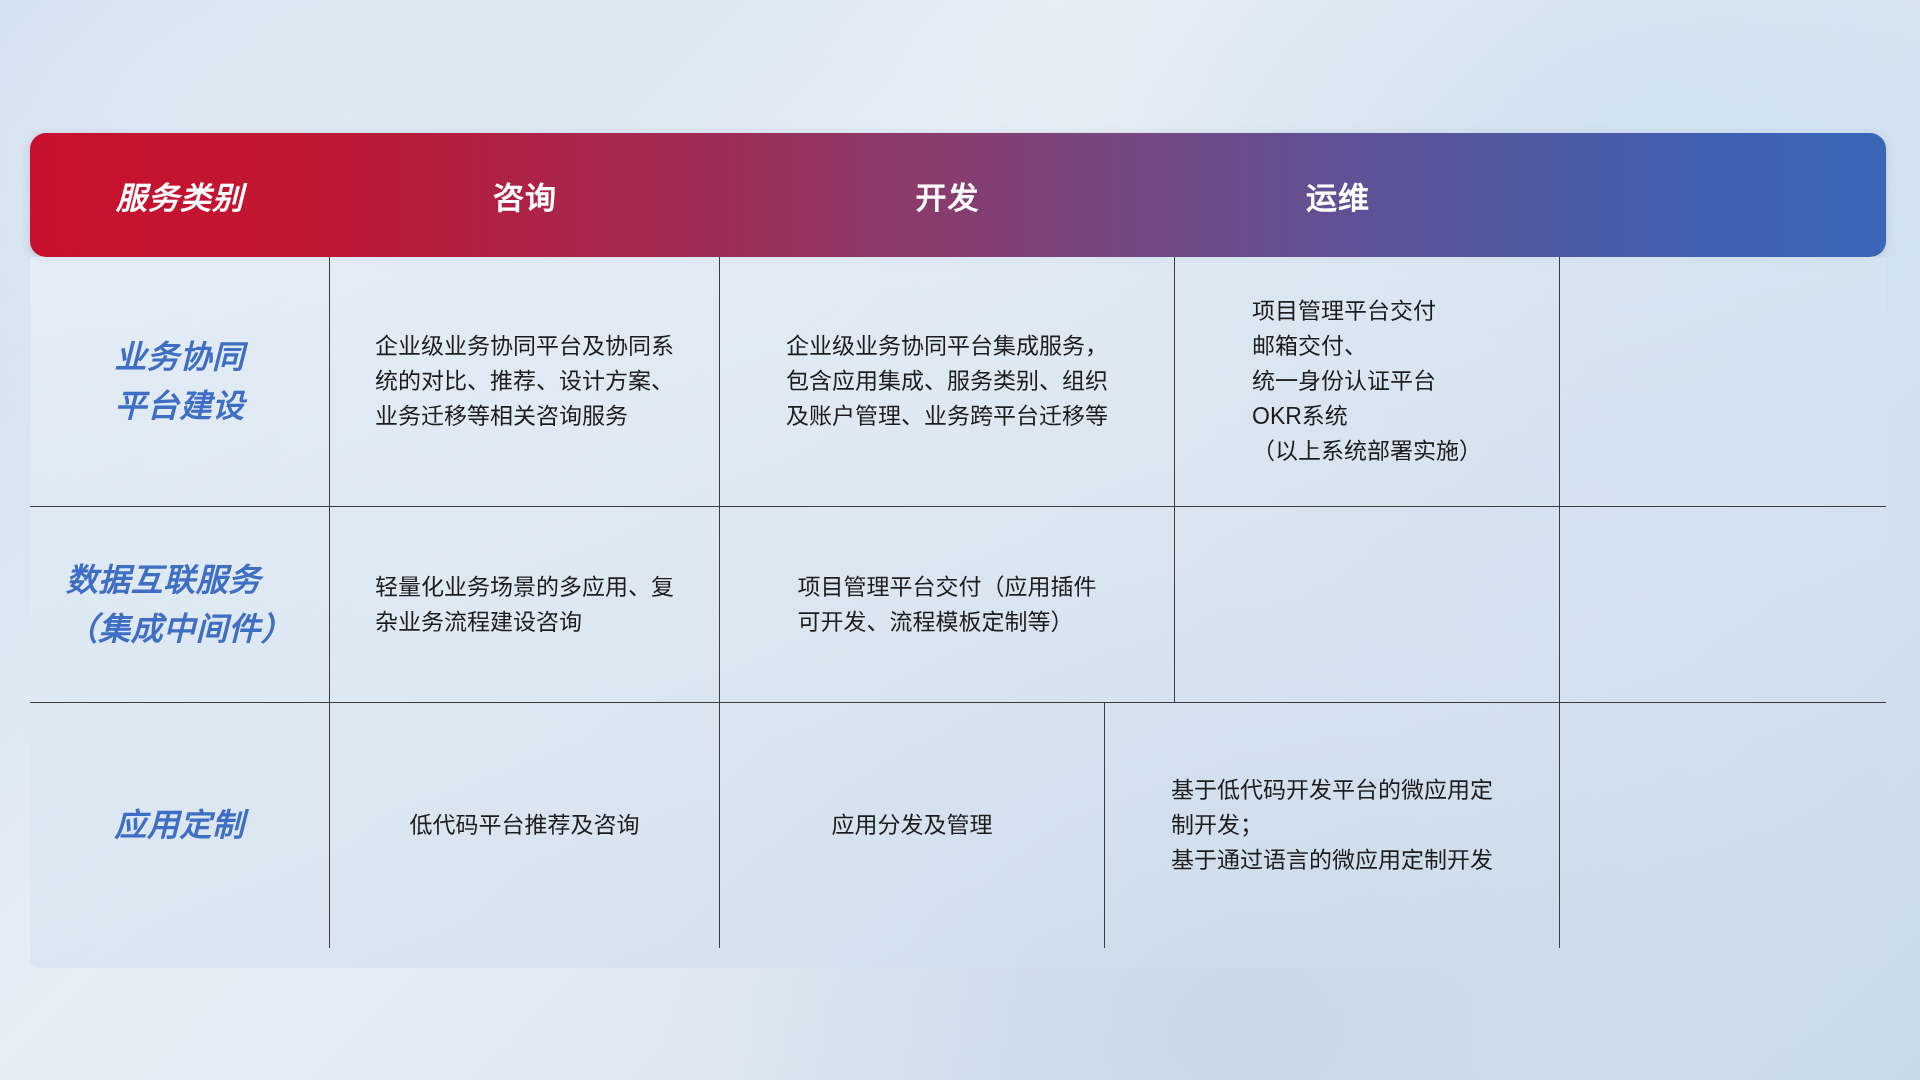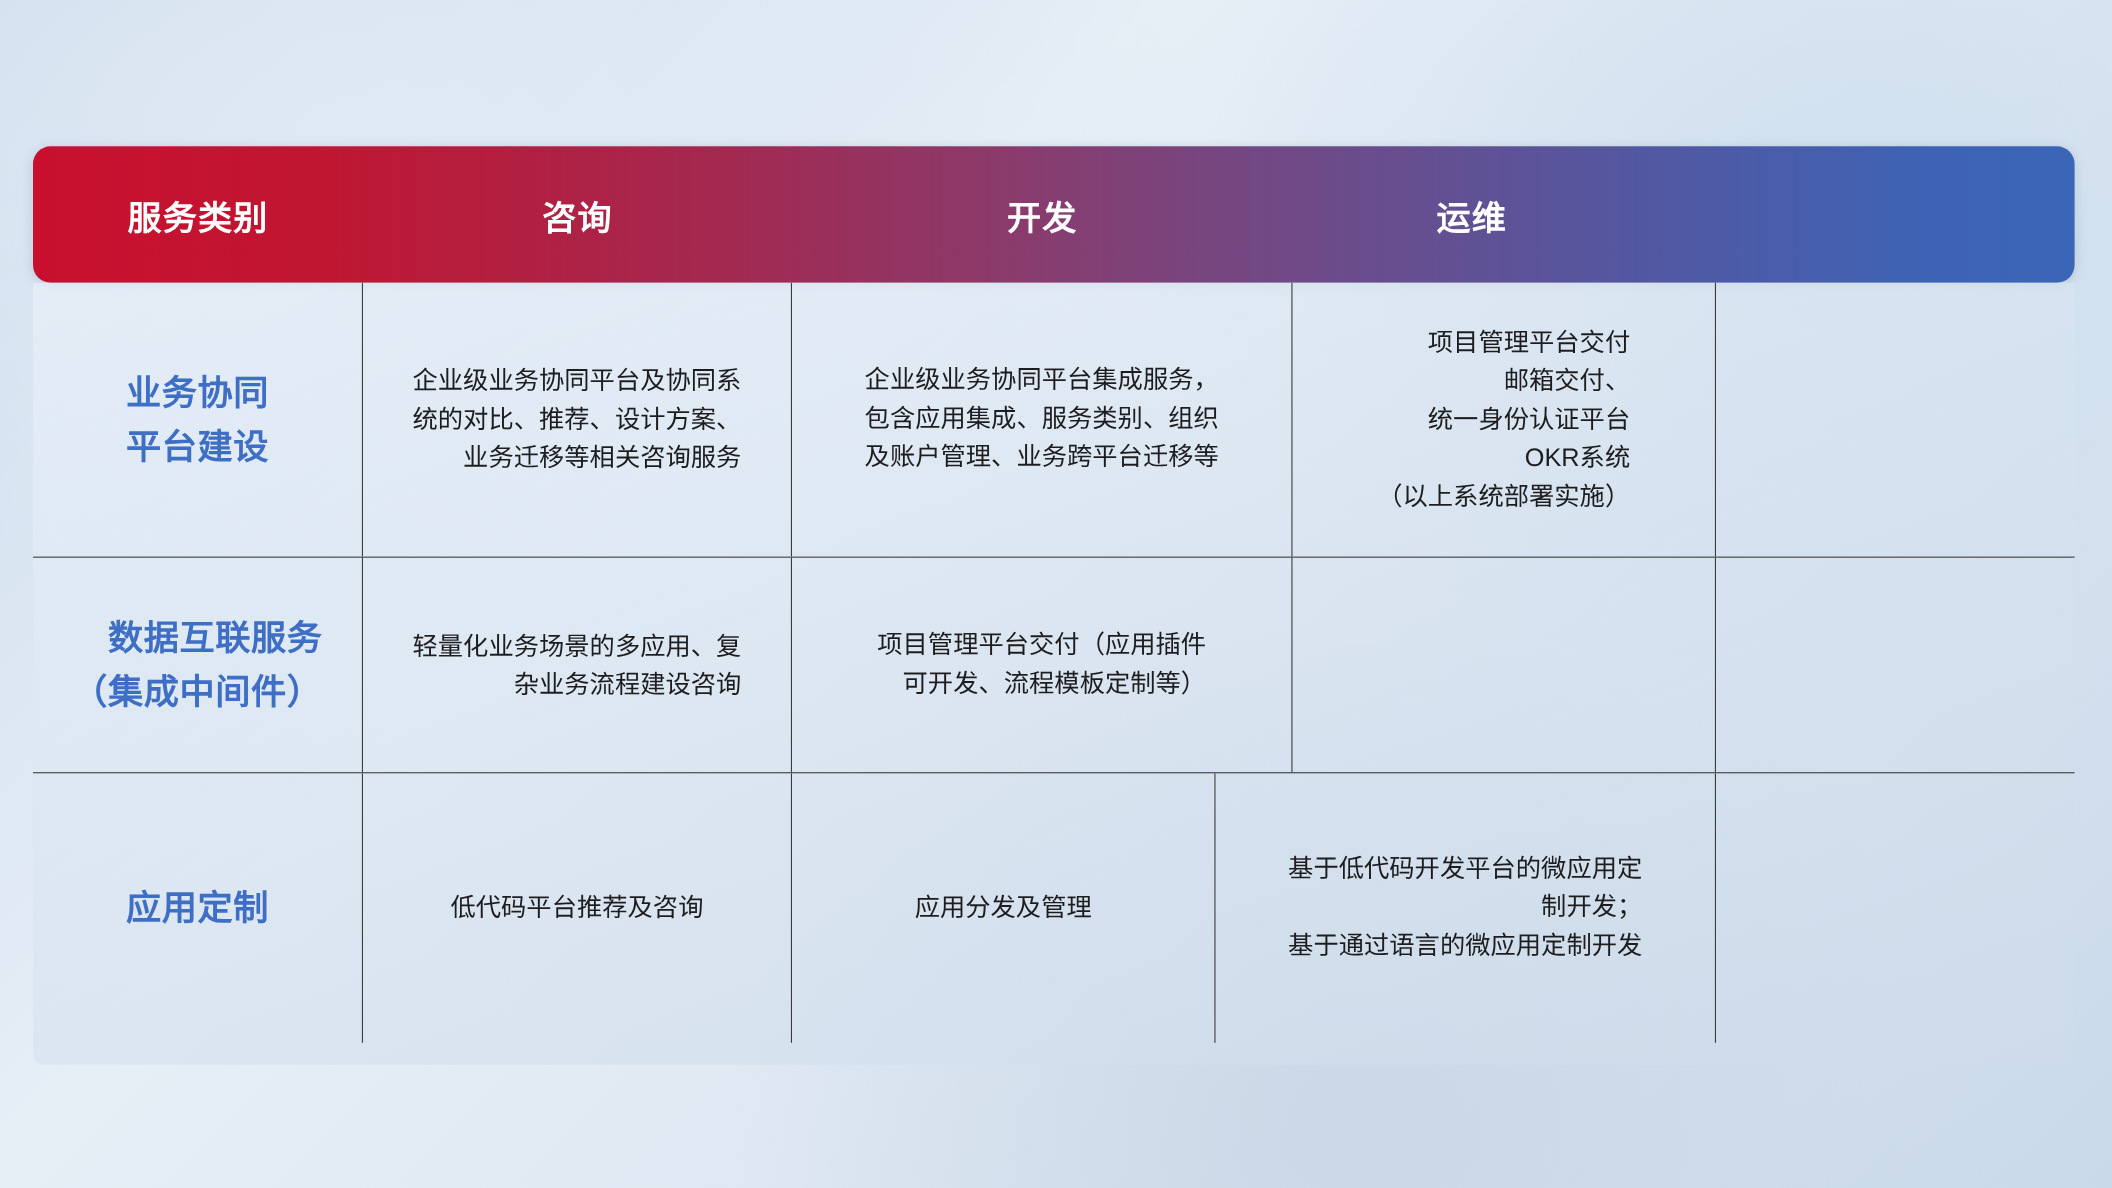--- a/index.html
+++ b/index.html
@@ -68,42 +68,42 @@
     display: flex;
     border-bottom: 1px solid #3c3c3c;
   }
   .tr:last-child { border-bottom: none; }
 
   .td {
     box-sizing: border-box;
     display: flex;
     align-items: center;
     justify-content: center;
-    text-align: right;
+    text-align: left;
     padding: 16px 14px;
     font-size: 23px;
     line-height: 1.52;
     color: #1d1d1f;
     border-right: 1px solid #3c3c3c;
     white-space: pre-line;
   }
   .td.last { border-right: none; }
 
   .td.cat {
     color: #3f6fc4;
     font-weight: bold;
     font-size: 32px;
     letter-spacing: 0.5px;
     border-right: 1px solid #3c3c3c;
   }
 
   
-  .c0 { width: 300px; }
+  .c0 { width: 300px; font-style: italic; }
   .c1 { width: 390px; }
-  .c2 { width: 455px; font-family: Liberation Serif, serif; }
+  .c2 { width: 455px; }
   .c3 { width: 385px; }
   .c4 { width: 326px; }
 
   .r0 { height: 249px; }
   .r1 { height: 195px; }
   .r2 { height: 245px; }
 </style>
 </head>
 <body>
 

